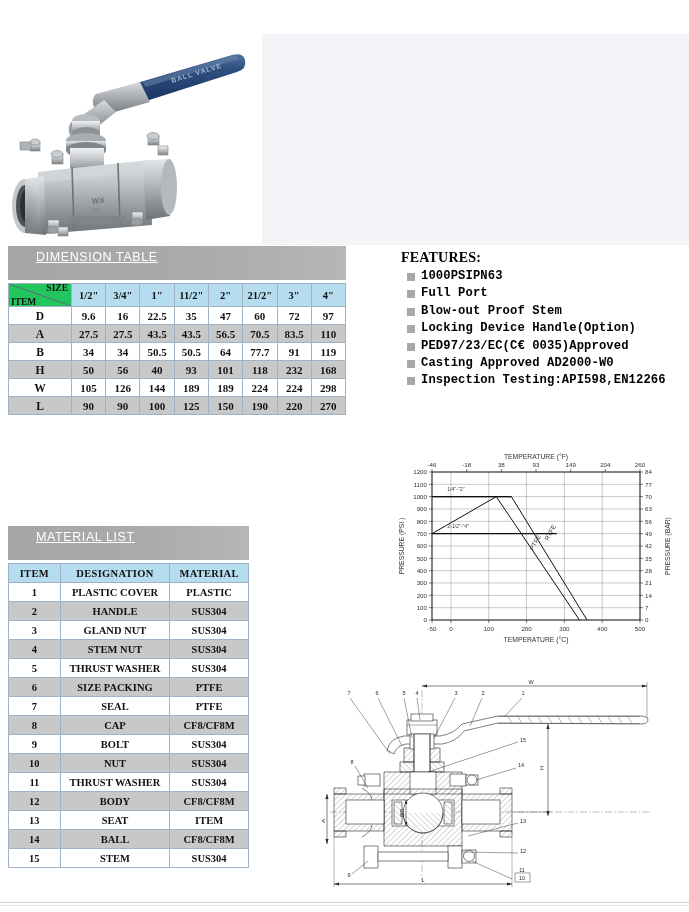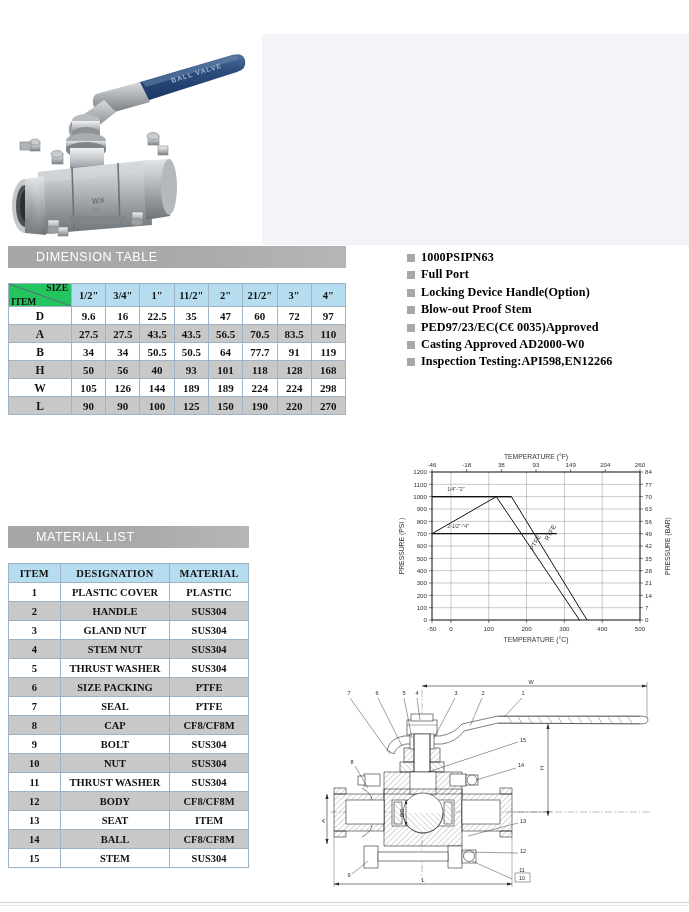--- a/index.html
+++ b/index.html
@@ -29,28 +29,29 @@
     position: absolute;
     left: 0px; top: 20px;
     width: 262px; height: 225px;
     background: #ffffff;
     overflow: hidden;
   }
 
   
   .sec-bar {
     position: absolute;
-    height: 22px;
+    height: 34px;
     background: linear-gradient(to right, #a6a6a6 0%, #aaaaaa 55%, #b6b6b6 100%);
     color: #ffffff;
     font-family: "Liberation Sans", sans-serif;
     font-size: 12.5px;
     letter-spacing: .6px;
     line-height: 22px;
     padding-left: 28px;
+    text-decoration: underline;
   }
   #bar-dimension { left: 8px; top: 246px; width: 338px; }
   #bar-material  { left: 8px; top: 526px; width: 241px; }
 
   
   table.dt {
     position: absolute;
     border-collapse: collapse;
     font-family: "Liberation Serif", serif;
     color: #111;
@@ -109,20 +110,21 @@
     font-size: 14px;
     font-weight: bold;
     letter-spacing: .2px;
     color: #000;
   }
   .feat-row {
     display: flex;
     align-items: flex-start;
     margin-left: 6px;
     height: 17.4px;
+    font-family: Liberation Mono, monospace;
   }
   .feat-bullet {
     width: 8px; height: 8px;
     background: #a8a8a8;
     margin-top: 4px;
     margin-right: 6px;
     flex: 0 0 auto;
   }
   .feat-text {
     font-size: 12.2px;
@@ -341,21 +343,21 @@
         <td>119</td>
       </tr>
       <tr class="even">
         <td class="rowlab">H</td>
         <td>50</td>
         <td>56</td>
         <td>40</td>
         <td>93</td>
         <td>101</td>
         <td>118</td>
-        <td>128</td>
+        <td>232</td>
         <td>168</td>
       </tr>
       <tr class="odd">
         <td class="rowlab">W</td>
         <td>105</td>
         <td>126</td>
         <td>144</td>
         <td>189</td>
         <td>189</td>
         <td>224</td>
@@ -370,36 +372,37 @@
         <td>125</td>
         <td>150</td>
         <td>190</td>
         <td>220</td>
         <td>270</td>
       </tr>
     </tbody>
   </table>
 
   <div class="features">
+    <h2>FEATURES:</h2>
 
     <div class="feat-row">
       <span class="feat-bullet"></span>
       <span class="feat-text">1000PSIPN63</span>
     </div>
     <div class="feat-row">
       <span class="feat-bullet"></span>
       <span class="feat-text">Full  Port</span>
     </div>
     <div class="feat-row">
       <span class="feat-bullet"></span>
-      <span class="feat-text">Locking Device Handle(Option)</span>
+      <span class="feat-text">Blow-out Proof Stem</span>
     </div>
     <div class="feat-row">
       <span class="feat-bullet"></span>
-      <span class="feat-text">Blow-out Proof Stem</span>
+      <span class="feat-text">Locking Device Handle(Option)</span>
     </div>
     <div class="feat-row">
       <span class="feat-bullet"></span>
       <span class="feat-text">PED97/23/EC(C€ 0035)Approved</span>
     </div>
     <div class="feat-row">
       <span class="feat-bullet"></span>
       <span class="feat-text">Casting Approved AD2000-W0</span>
     </div>
     <div class="feat-row">

